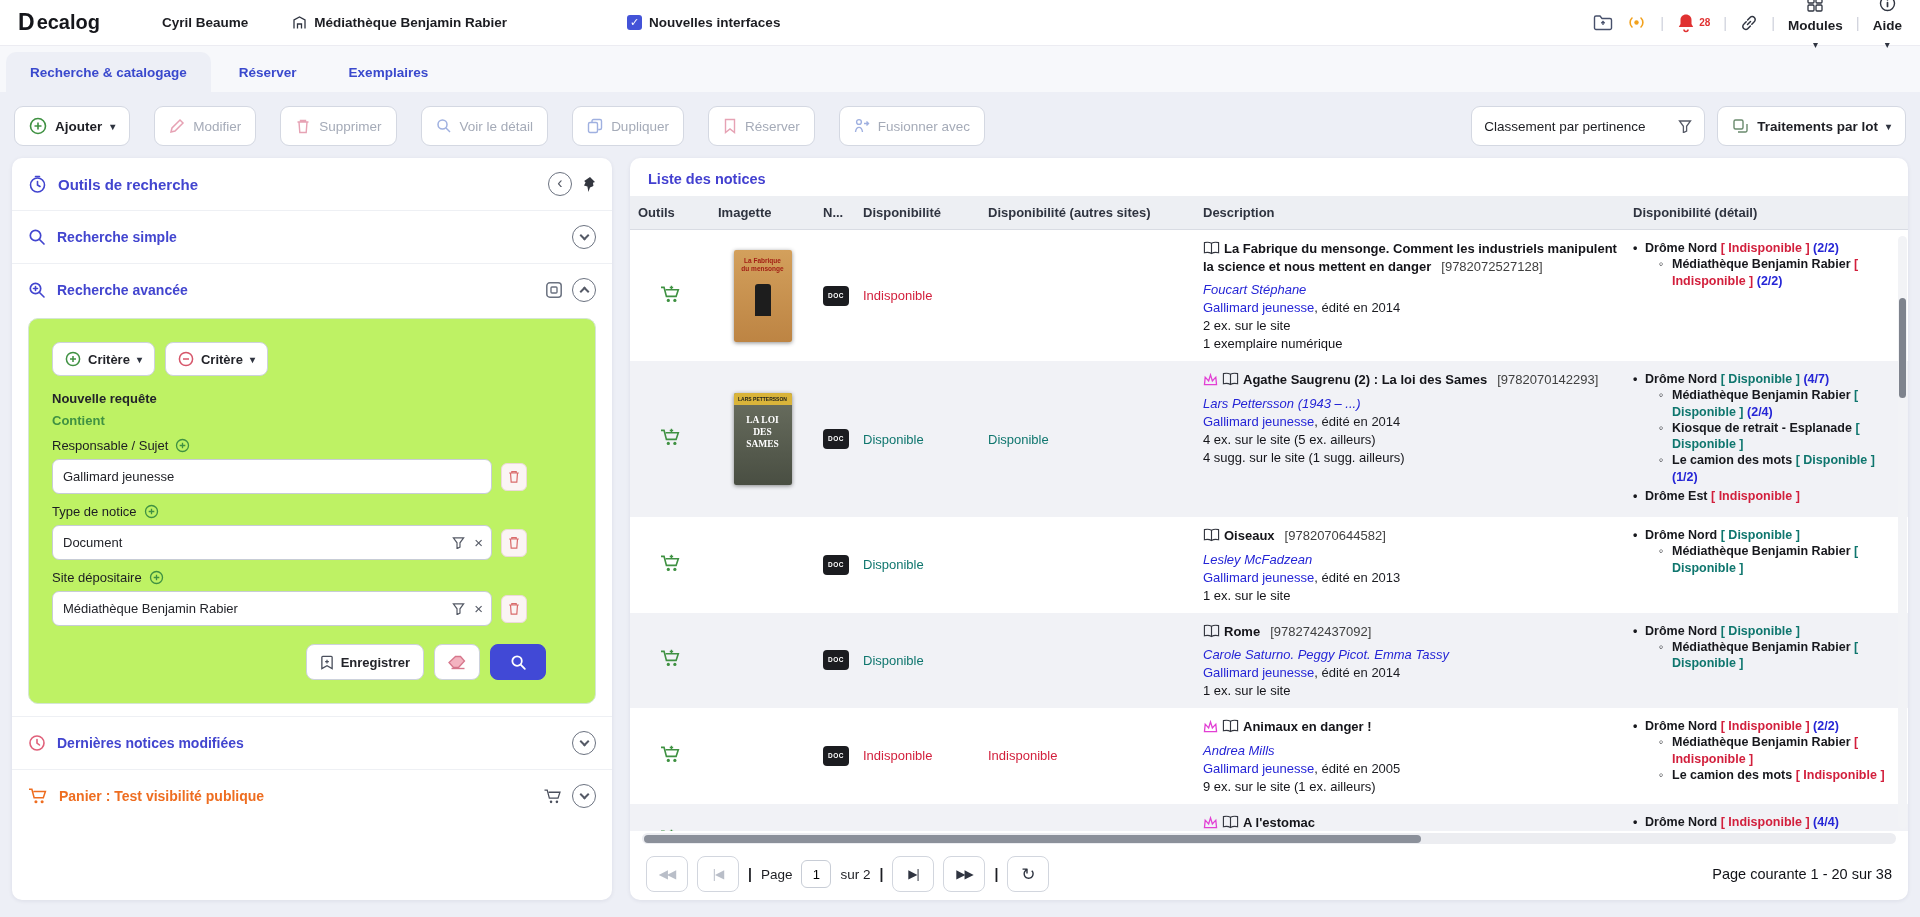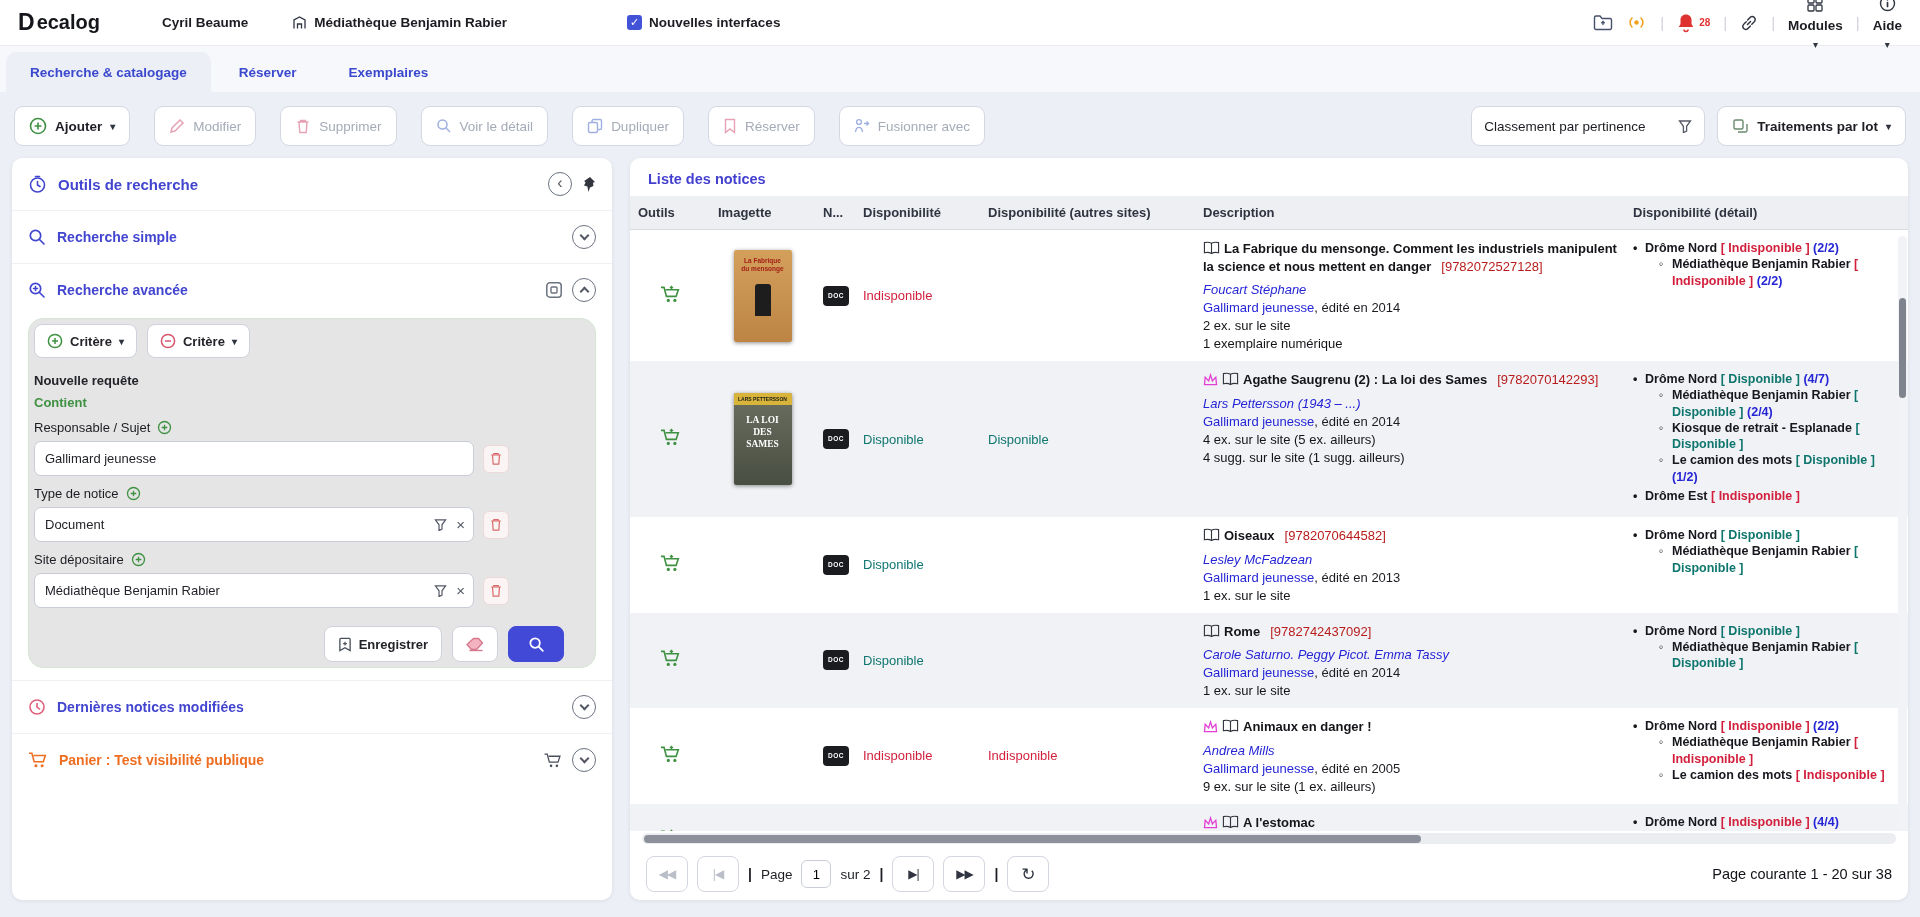--- a/index.html
+++ b/index.html
@@ -48,21 +48,21 @@
   .side-title{font-size:15px;font-weight:700;color:#4245cf;}
   .side-label{font-size:14px;font-weight:700;color:#4245cf;}
   .side-label.orange{color:#ee6d20;}
   .side-icons{margin-left:auto;display:flex;align-items:center;gap:9px;}
   .circle-btn{width:24px;height:24px;border:1.5px solid #6b7280;border-radius:50%;display:flex;align-items:center;justify-content:center;cursor:pointer;background:#fff;}
   .chev{width:7px;height:7px;border-right:2px solid #555a66;border-bottom:2px solid #555a66;}
   .chev.down{transform:rotate(45deg);margin-top:-3px;}
   .chev.up{transform:rotate(-135deg);margin-top:3px;}
   .back-glyph{font-size:16px;color:#555a66;line-height:1;margin-top:-2px;}
 
-  .adv-panel{margin:2px 16px 12px;background:#e5e5e5;border:1px solid #d4e6d4;border-radius:15px;padding:5px;}
+  .adv-panel{margin:2px 16px 12px;background:#bef264;border:1px solid #d4e6d4;border-radius:10px;padding:23px;}
   .crit-row{display:flex;gap:10px;}
   .crit-btn{height:34px;background:#fff;border:1px solid #cdd2dc;border-radius:8px;display:inline-flex;align-items:center;gap:7px;padding:0 12px;font-size:13px;font-weight:600;color:#23242a;cursor:pointer;}
   .adv-query-title{margin-top:15px;font-weight:700;font-size:13px;color:#23242a;}
   .adv-operator{margin-top:7px;font-weight:700;font-size:13px;color:#3f9142;}
   .field{margin-top:10px;}
   .field-label{display:flex;align-items:center;gap:7px;font-size:13px;color:#1c1d22;margin-bottom:6px;}
   .field-row{display:flex;align-items:center;gap:9px;}
   .input-wrap{position:relative;width:440px;}
   .text-input{width:100%;height:35px;border:1px solid #c7ccd6;border-radius:7px;background:#fff;padding:0 10px;font-size:13px;color:#23242a;font-family:inherit;}
   .input-wrap.with-icons .text-input{padding-right:56px;}
@@ -92,21 +92,21 @@
   .cover{width:58px;height:92px;margin:0 auto;border-radius:2px;box-shadow:0 1px 4px rgba(0,0,0,.45);overflow:hidden;cursor:pointer;}
   .cover-fabrique{background:linear-gradient(#d3a05c,#bd8443);text-align:center;}
   .cover-fabrique .cov-lines{color:#a32015;font-weight:700;font-size:6.5px;padding-top:7px;line-height:1.35;}
   .cov-figure{width:16px;height:32px;background:#1d1d1d;margin:10px auto 0;border-radius:3px 3px 0 0;}
   .cover-sames{background:linear-gradient(#6a6f60,#494e42);text-align:center;}
   .cov-top{background:#d9b43a;color:#20211c;font-size:5px;font-weight:700;padding:3px 0;}
   .cover-sames .cov-lines{color:#fff;font-weight:700;font-size:9.5px;line-height:1.25;padding-top:10px;font-family:"Liberation Serif","DejaVu Serif",serif;}
   .desc .title-line{line-height:1.35;}
   .desc .ic{display:inline-block;vertical-align:-2px;margin-right:4px;}
   .rec-title{font-weight:700;color:#141419;}
-  .isbn{margin-left:10px;color:#b91c1c;}
+  .isbn{margin-left:10px;color:#404040;}
   .desc .authors{color:#2525d6;font-weight:400;font-style:italic;margin-top:7px;cursor:pointer;}
   .desc .pub-line{margin-top:3px;}
   .desc .publink{color:#2525d6;cursor:pointer;}
   .desc .extra{margin-top:3px;color:#141419;}
   .detail-list{list-style:none;font-size:12.5px;font-weight:700;color:#17181d;line-height:1.3;}
   .detail-list>li{position:relative;padding-left:12px;margin-bottom:3px;}
   .detail-list>li::before{content:"•";position:absolute;left:0;}
   .detail-sub{list-style:none;}
   .detail-sub>li{position:relative;margin-left:14px;padding-left:13px;}
   .detail-sub>li::before{content:"◦";position:absolute;left:0;}

